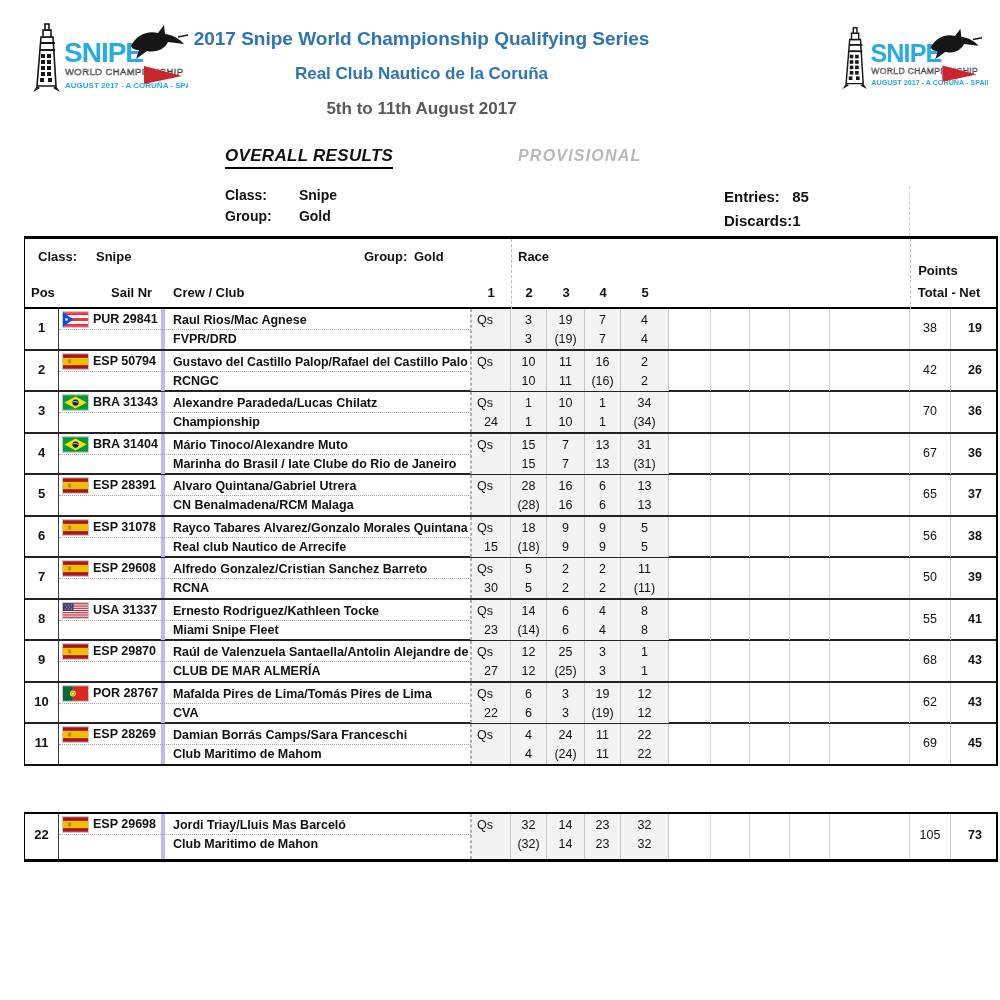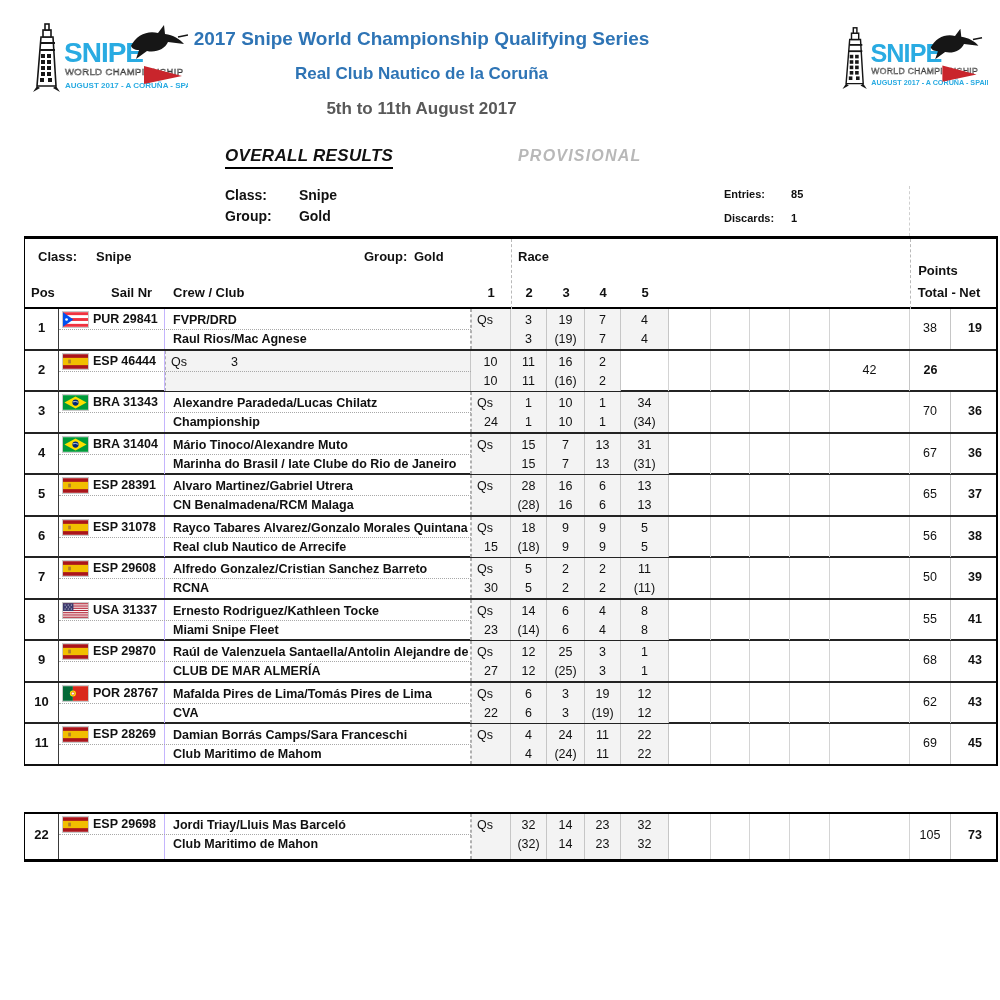--- a/index.html
+++ b/index.html
@@ -27,21 +27,21 @@
 
   .overall{position:absolute;left:225px;top:146px;font-size:17px;font-weight:bold;font-style:italic;
            border-bottom:2px solid #000;padding-bottom:1px;letter-spacing:.3px;}
   .provisional{position:absolute;left:518px;top:147px;font-size:16px;font-weight:bold;font-style:italic;
            color:var(--prov-gray);letter-spacing:1.2px;}
 
   .kv{position:absolute;font-weight:bold;}
   .kv .lab{display:inline-block;}
   .cg{font-size:14px;}
   .cg .lab{width:70px;}
-  .ed{font-size:11px;}
+  .ed{font-size:15px;}
   .ed .lab{width:64px;}
 
   
   .tbl{position:absolute;left:24px;width:974px;border-top:3px solid #000;
        border-left:1px solid #000;border-right:2px solid #000;background:#fff;}
   .tbl.main{top:236px;}
   .tbl.extra{top:812px;border-top:2px solid #000;border-bottom:3px solid #000;}
 
   .thead{position:relative;height:70px;border-bottom:2px solid #000;font-weight:bold;font-size:13px;}
   .thead .hl{position:absolute;white-space:nowrap;}
@@ -51,21 +51,21 @@
   .trow{position:relative;display:grid;
         grid-template-columns:34px 106px 306px 40px 36px 38px 36px 48px 42px 39px 40px 40px 80px 41px 48px;
         height:41.5px;border-bottom:2px solid #232323;font-size:12.5px;}
   .tbl.extra .trow{height:45px;border-bottom:none;}
   .trow:last-child{border-bottom:2px solid #111;}
   .tbl.extra .trow:last-child{border-bottom:none;}
 
   .cell{height:100%;}
   .pos{border-right:1px solid #3a3a3a;text-align:center;line-height:38px;font-weight:bold;font-size:13px;}
   .tbl.extra .pos{line-height:42px;}
-  .sail{border-right:1px solid #c4b5fd;display:flex;align-items:flex-start;padding:3px 0 0 4px;gap:5px;font-weight:bold;white-space:nowrap;overflow:hidden;}
+  .sail{border-right:4px solid #c4b5fd;display:flex;align-items:flex-start;padding:3px 0 0 4px;gap:5px;font-weight:bold;white-space:nowrap;overflow:hidden;}
   .flag{flex:0 0 auto;display:inline-block;width:25px;height:15px;line-height:0;}
   .flag svg{width:25px;height:15px;display:block;outline:1px solid #c9c9c9;}
   .crew{border-right:1px dashed #b0b0b0;padding:2px 2px 0 8px;font-weight:bold;overflow:hidden;}
   .cline{height:19px;line-height:19px;white-space:nowrap;overflow:hidden;}
   .cline .fit{display:inline-block;white-space:nowrap;}
   .race{background:var(--race-bg);border-right:1px solid var(--sep-gray);text-align:center;padding-top:2px;}
   .race .rtop,.race .rbot{height:19px;line-height:19px;}
   .qsline{display:flex;justify-content:flex-start;padding:0 5px;gap:44px;}
   .qsline span{display:inline-block;}
   .ecol{border-right:1px solid #d4d4d4;}
@@ -199,22 +199,22 @@
                 <rect y="0" width="24" height="2.8" fill="#ef3340"></rect>
                 <rect y="5.6" width="24" height="2.8" fill="#ef3340"></rect>
                 <rect y="11.2" width="24" height="2.8" fill="#ef3340"></rect>
                 <polygon points="0,0 10,7 0,14" fill="#0050f0"></polygon>
                 <circle cx="3.4" cy="7" r="1.3" fill="#fff"></circle>
               </svg>
             </span>
       <span>PUR 29841</span>
     </div>
     <div class="cell crew">
+      <div class="cline"><span class="fit">Raul Rios/Mac Agnese</span></div>
       <div class="cline"><span class="fit">FVPR/DRD</span></div>
-      <div class="cline"><span class="fit">Raul Rios/Mac Agnese</span></div>
     </div>
     <div class="cell race" style="border-left:1px dashed #b0b0b0;">
       <div class="rtop qsline">
               <span>Qs</span>
               <span>5</span>
             </div>
       <div class="rbot"></div>
     </div>
     <div class="cell race">
       <div class="rtop">3</div>
@@ -244,21 +244,25 @@
         <div class="trow">
     <div class="cell pos">2</div>
     <div class="cell sail">
       <span class="flag">
               <svg viewBox="0 0 24 14">
                 <rect width="24" height="14" fill="#aa151b"></rect>
                 <rect y="3.5" width="24" height="7" fill="#f1bf00"></rect>
                 <rect x="5" y="5.2" width="2.6" height="3.6" fill="#ad7c2c"></rect>
               </svg>
             </span>
-      <span>ESP 46444</span>
+      <span>ESP 50794</span>
+    </div>
+    <div class="cell crew">
+      <div class="cline"><span class="fit" style="transform: scaleX(0.986622); transform-origin: left center;">Gustavo del Castillo Palop/Rafael del Castillo Palo</span></div>
+      <div class="cline"><span class="fit">RCNGC</span></div>
     </div>
     <div class="cell race" style="border-left:1px dashed #b0b0b0;">
       <div class="rtop qsline">
               <span>Qs</span>
               <span>3</span>
             </div>
       <div class="rbot"></div>
     </div>
     <div class="cell race">
       <div class="rtop">10</div>
@@ -388,21 +392,21 @@
       <span class="flag">
               <svg viewBox="0 0 24 14">
                 <rect width="24" height="14" fill="#aa151b"></rect>
                 <rect y="3.5" width="24" height="7" fill="#f1bf00"></rect>
                 <rect x="5" y="5.2" width="2.6" height="3.6" fill="#ad7c2c"></rect>
               </svg>
             </span>
       <span>ESP 28391</span>
     </div>
     <div class="cell crew">
-      <div class="cline"><span class="fit">Alvaro Martinez/Gabriel Utrera</span></div>
+      <div class="cline"><span class="fit">Alvaro Quintana/Gabriel Utrera</span></div>
       <div class="cline"><span class="fit">CN Benalmadena/RCM Malaga</span></div>
     </div>
     <div class="cell race" style="border-left:1px dashed #b0b0b0;">
       <div class="rtop qsline">
               <span>Qs</span>
               <span>2</span>
             </div>
       <div class="rbot"></div>
     </div>
     <div class="cell race">

